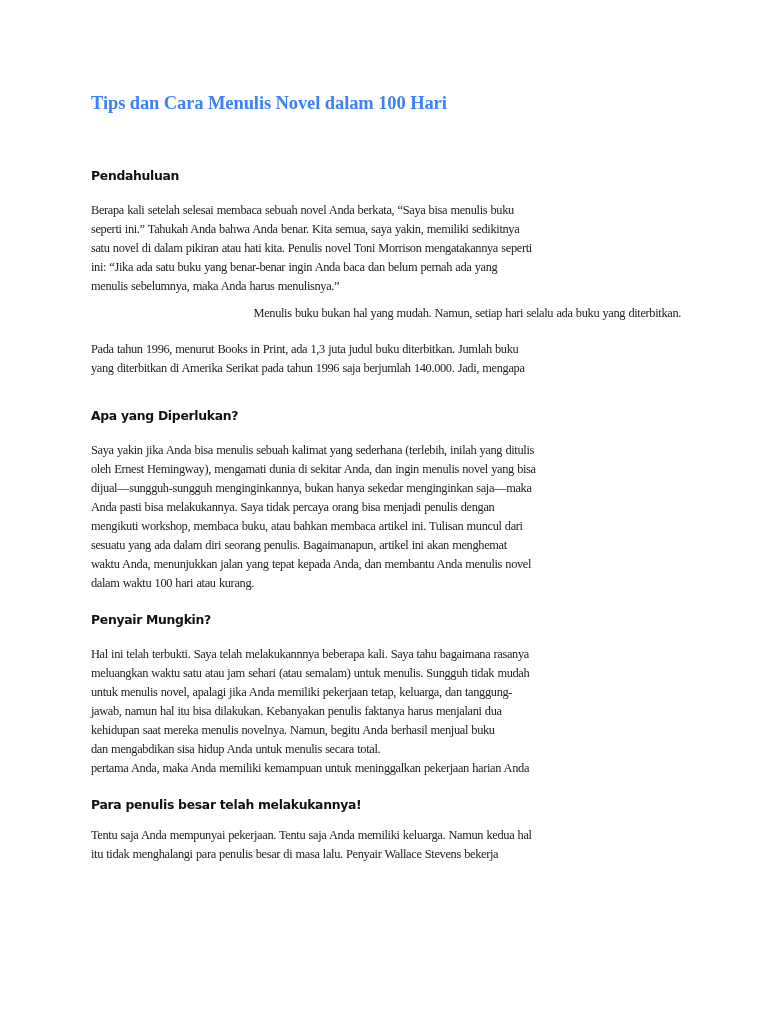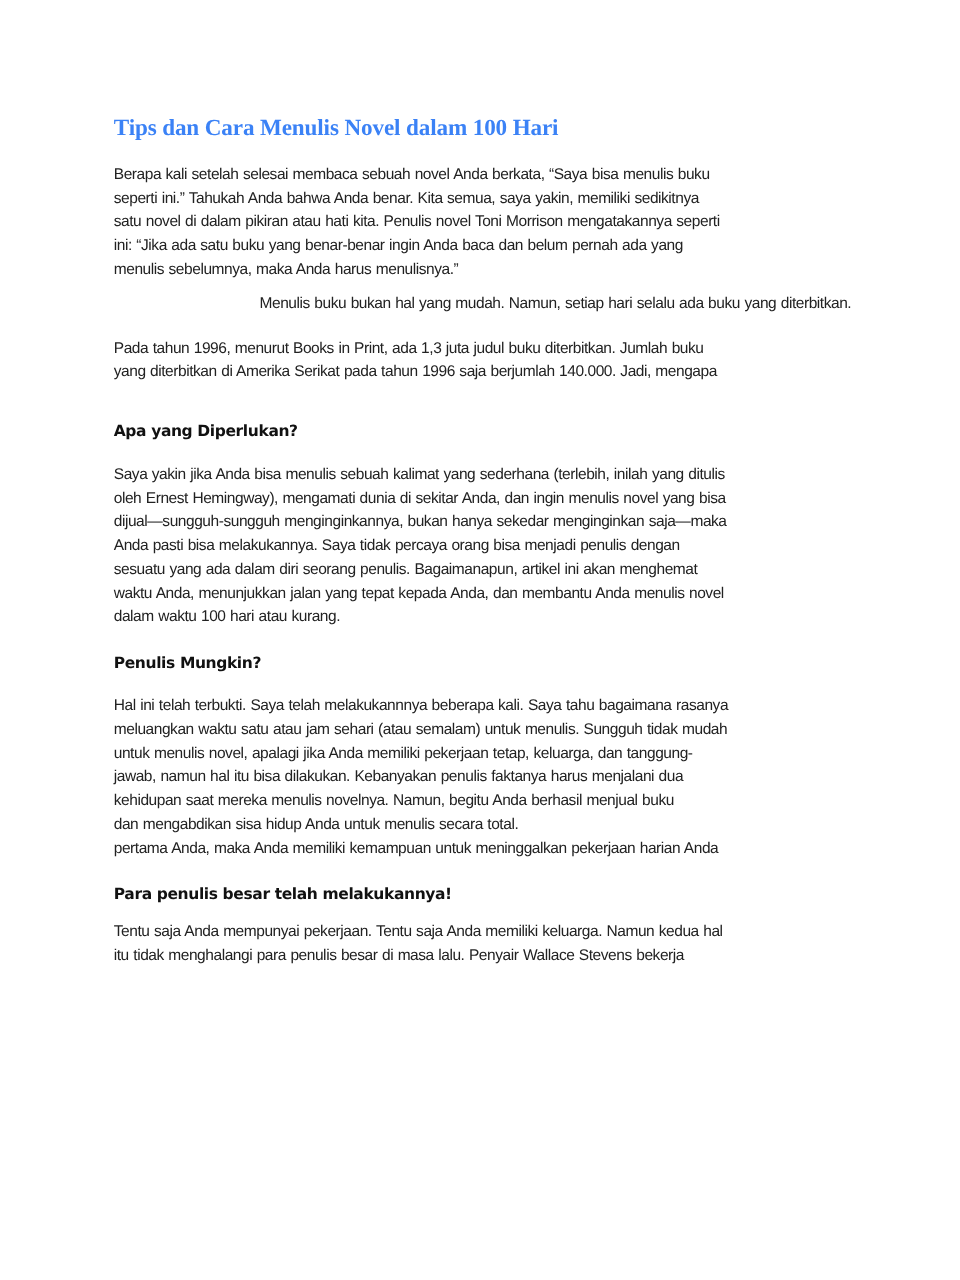--- a/index.html
+++ b/index.html
@@ -40,38 +40,39 @@
     .section-heading {
       font-family: "DejaVu Sans", "Liberation Sans", sans-serif;
       font-weight: bold;
       font-size: 12.4px;
       line-height: 19px;
       margin: 0;
       color: #111;
       letter-spacing: -0.3px;
     }
     .para {
-      font-family: Liberation Sans, sans-serif;
+      font-family: Liberation Serif, serif;
       font-size: 12.4px;
       line-height: 19px;
       margin: 0;
       color: #222;
       letter-spacing: -0.35px;
       word-spacing: 0.5px;
     }
     .para .line { display: block; white-space: nowrap; }
   </style>
 </head>
 <body>
 
 <div class="page">
   <div class="content">
 
     <h1 class="doc-title">Tips dan Cara Menulis Novel dalam 100 Hari</h1>
 
+    <h2 class="section-heading" style="margin-top:52px;">Pendahuluan</h2>
 
     <p class="para" style="margin-top:16px;">
       <span class="line">Berapa kali setelah selesai membaca sebuah novel Anda berkata, “Saya bisa menulis buku</span>
       <span class="line">seperti ini.” Tahukah Anda bahwa Anda benar. Kita semua, saya yakin, memiliki sedikitnya</span>
       <span class="line">satu novel di dalam pikiran atau hati kita. Penulis novel Toni Morrison mengatakannya seperti</span>
       <span class="line">ini: “Jika ada satu buku yang benar-benar ingin Anda baca dan belum pernah ada yang</span>
       <span class="line">menulis sebelumnya, maka Anda harus menulisnya.”</span>
     </p>
 
     <p class="para" style="margin-top:8px;text-align:right;">
@@ -83,26 +84,27 @@
       <span class="line">yang diterbitkan di Amerika Serikat pada tahun 1996 saja berjumlah 140.000. Jadi, mengapa</span>
     </p>
 
     <h2 class="section-heading" style="margin-top:28px;">Apa yang Diperlukan?</h2>
 
     <p class="para" style="margin-top:16px;">
       <span class="line">Saya yakin jika Anda bisa menulis sebuah kalimat yang sederhana (terlebih, inilah yang ditulis</span>
       <span class="line">oleh Ernest Hemingway), mengamati dunia di sekitar Anda, dan ingin menulis novel yang bisa</span>
       <span class="line">dijual—sungguh-sungguh menginginkannya, bukan hanya sekedar menginginkan saja—maka</span>
       <span class="line">Anda pasti bisa melakukannya. Saya tidak percaya orang bisa menjadi penulis dengan</span>
+      <span class="line">mengikuti workshop, membaca buku, atau bahkan membaca artikel ini. Tulisan muncul dari</span>
       <span class="line">sesuatu yang ada dalam diri seorang penulis. Bagaimanapun, artikel ini akan menghemat</span>
       <span class="line">waktu Anda, menunjukkan jalan yang tepat kepada Anda, dan membantu Anda menulis novel</span>
       <span class="line">dalam waktu 100 hari atau kurang.</span>
     </p>
 
-    <h2 class="section-heading" style="margin-top:17px;">Penulis Mungkin?</h2>
+    <h2 class="section-heading" style="margin-top:17px;">Penyair Mungkin?</h2>
 
     <p class="para" style="margin-top:16px;">
       <span class="line">Hal ini telah terbukti. Saya telah melakukannnya beberapa kali. Saya tahu bagaimana rasanya</span>
       <span class="line">meluangkan waktu satu atau jam sehari (atau semalam) untuk menulis. Sungguh tidak mudah</span>
       <span class="line">untuk menulis novel, apalagi jika Anda memiliki pekerjaan tetap, keluarga, dan tanggung-</span>
       <span class="line">jawab, namun hal itu bisa dilakukan. Kebanyakan penulis faktanya harus menjalani dua</span>
       <span class="line">kehidupan saat mereka menulis novelnya. Namun, begitu Anda berhasil menjual buku</span>
       <span class="line">dan mengabdikan sisa hidup Anda untuk menulis secara total.</span>
       <span class="line">pertama Anda, maka Anda memiliki kemampuan untuk meninggalkan pekerjaan harian Anda</span>
     </p>

